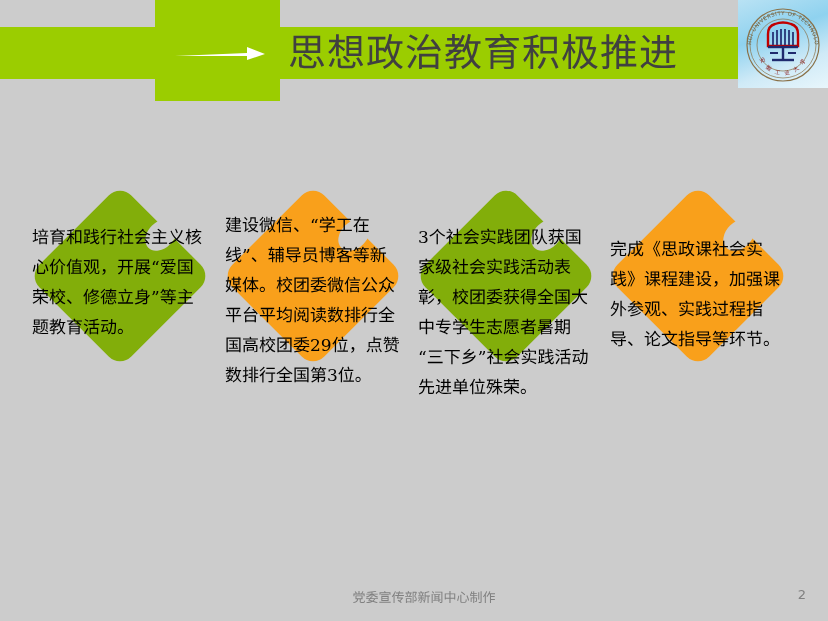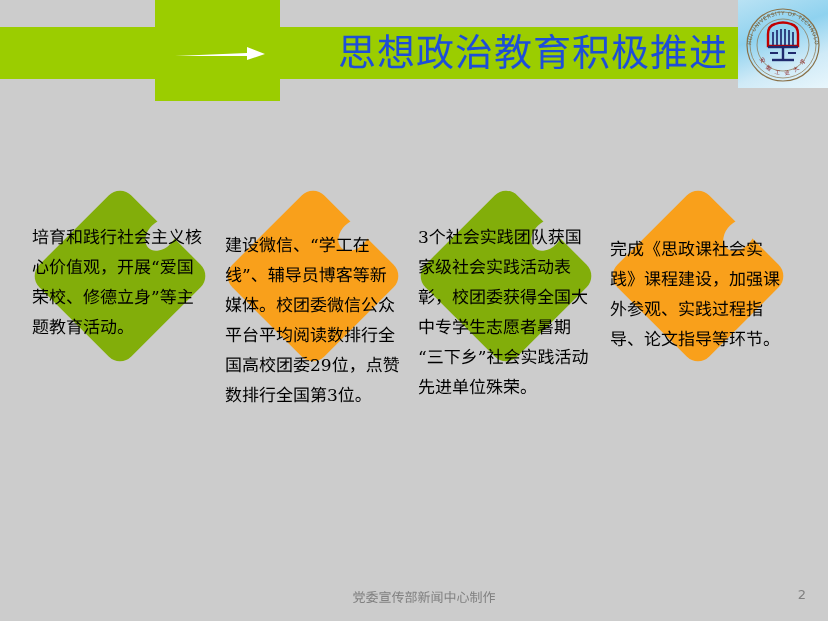--- a/index.html
+++ b/index.html
@@ -55,27 +55,26 @@
     height: 14px;
     pointer-events: none;
   }
   .hdr-title {
     position: absolute;
     left: 288px;
     top: 26px;
     width: 440px;
     height: 54px;
     line-height: 54px;
-    color: #1d4ed8;
+    color: #404040;
     font-size: 38px;
     font-weight: 400;
     letter-spacing: 1px;
     white-space: nowrap;
     font-family: "DejaVu Serif", "Liberation Serif", serif;
-    text-align: right;
   }
   .hdr-logo {
     position: absolute;
     right: 0;
     top: 0;
     width: 90px;
     height: 88px;
     background: linear-gradient(160deg, #b9e2f4 0%, #8fd2ef 38%, #cfeaf7 70%, #e8f6fc 100%);
     overflow: hidden;
   }
@@ -108,21 +107,21 @@
     white-space: pre-wrap;
     word-break: break-all;
   }
 
   #d0 { left: 22px;  top: 178px; }
   #d1 { left: 215px; top: 178px; }
   #d2 { left: 408px; top: 178px; }
   #d3 { left: 600px; top: 178px; }
 
   #d0 .diamond-text { top: 44px; }
-  #d1 .diamond-text { top: 52px; }
+  #d1 .diamond-text { top: 32px; }
   #d2 .diamond-text { top: 44px; }
   #d3 .diamond-text { top: 56px; }
 
   
   #footer {
     position: absolute;
     left: 0;
     bottom: 0;
     width: 828px;
     height: 42px;

